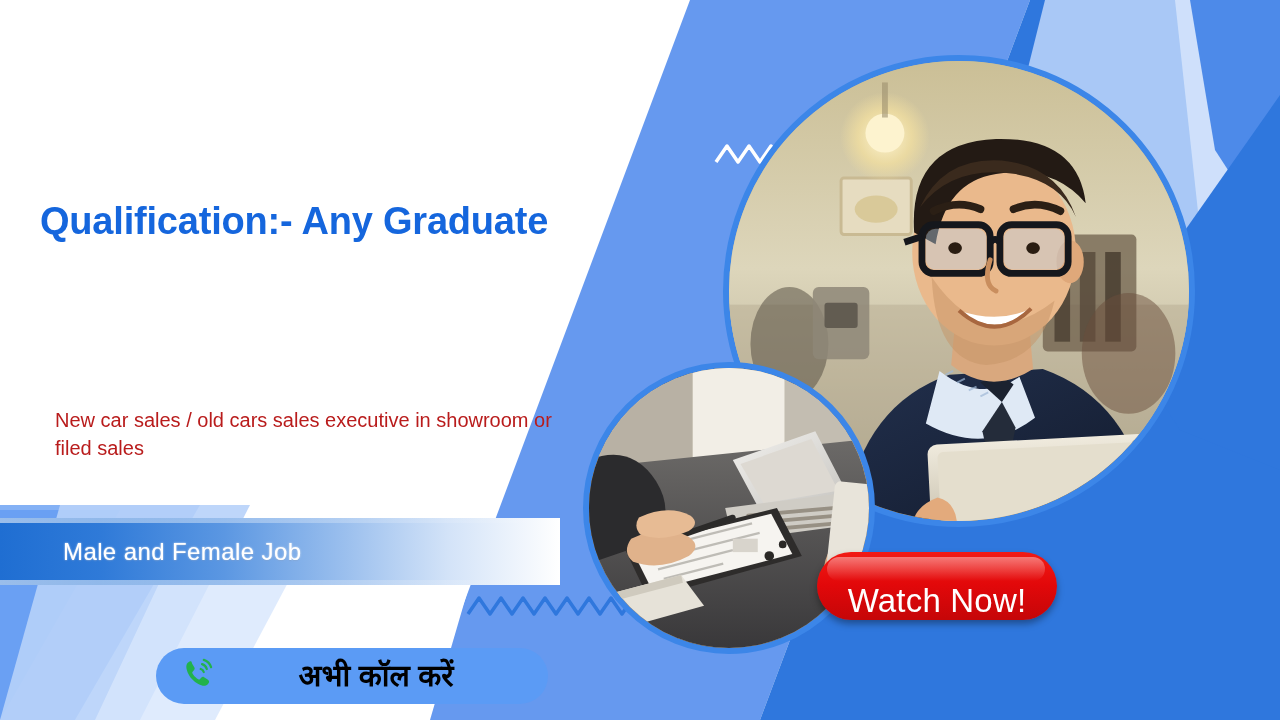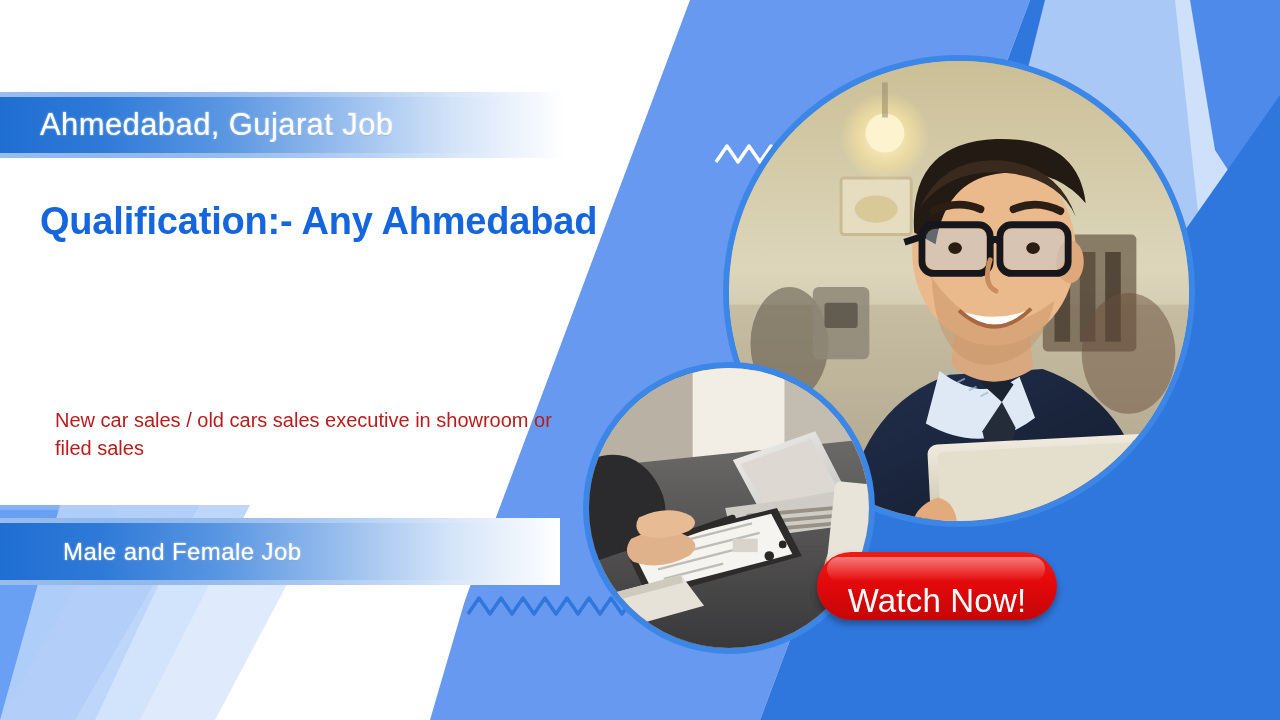--- a/index.html
+++ b/index.html
@@ -348,32 +348,40 @@
       <path d="M52 156 q30 -14 54 -2 q10 8 -2 16 q-28 12 -50 4 q-8 -8 -2 -18 z" fill="#e7bb94"></path>
 
       <path d="M254 186 q30 -8 38 10 l0 42 q-28 10 -44 -10 q-8 -24 6 -42 z" fill="#e0b28b"></path>
       <rect x="252" y="120" width="50" height="92" rx="6" fill="#e8e4da" transform="rotate(6 277 166)"></rect>
 
       <path d="M20 236 L96 216 L120 248 L34 272 Z" fill="#e6e2d8"></path>
       <path d="M20 236 L96 216 L98 224 L22 244 Z" fill="#cfcabe"></path>
     </svg>
   </div>
 
-  <div class="bar" id="bar-location">
-    <span class="bar-text">Ahmedabad, Gujarat Job</span>
-  </div>
 
 
   <div class="bar" id="bar-gender">
     <span class="bar-text">Male and Female Job</span>
   </div>
 
-  <div class="headline">Qualification:- Any Ahmedabad</div>
+  <div class="headline">Qualification:- Any Graduate</div>
 
   <div class="subtext">New car sales / old cars sales executive in showroom or filed sales</div>
 
+  <div class="call-pill">
+    <svg class="call-icon" viewBox="0 0 48 48">
+      <path d="M14.5 7c-2.2 0-5 2.6-5 6.4 0 3.5 2 9.2 6.4 14 4.6 5 10.4 7.8 13.7 7.8 3.4 0 5.9-2.7 5.9-4.6 0-1.2-.7-1.8-1.7-2.5l-4-2.7c-1.2-.8-2.2-.6-3 .3l-1.6 1.8c-.6.7-1.3.8-2.1.3-2-1.2-4-3-5.6-5.2-1.3-1.8-1.5-2.7-.8-3.5l1.7-1.9c.8-.9.9-1.9.2-3.1l-2.4-4.2C15.6 7.6 15.1 7 14.5 7z" fill="#22b24c"></path>
+      <g fill="none" stroke="#22b24c" stroke-width="2.6" stroke-linecap="round">
+        <path d="M27.5 10.5c2.6.8 4.6 2.9 5.4 5.5"></path>
+        <path d="M26 16c1.6.5 2.9 1.8 3.4 3.4"></path>
+        <path d="M29.5 5.5c4 1.2 7.1 4.4 8.3 8.4"></path>
+      </g>
+    </svg>
+    <span class="call-label">अभी कॉल करें</span>
+  </div>
 
   <div class="watch-pill">
     <span class="gloss"></span>
     <span class="watch-label">Watch Now!</span>
   </div>
 
 </div>
 
 </body></html>

